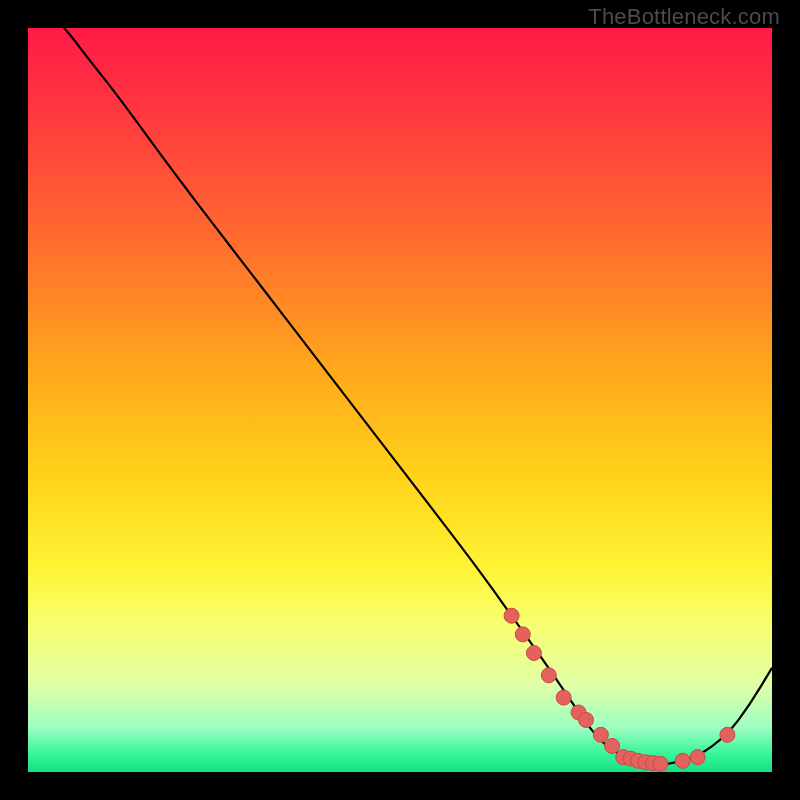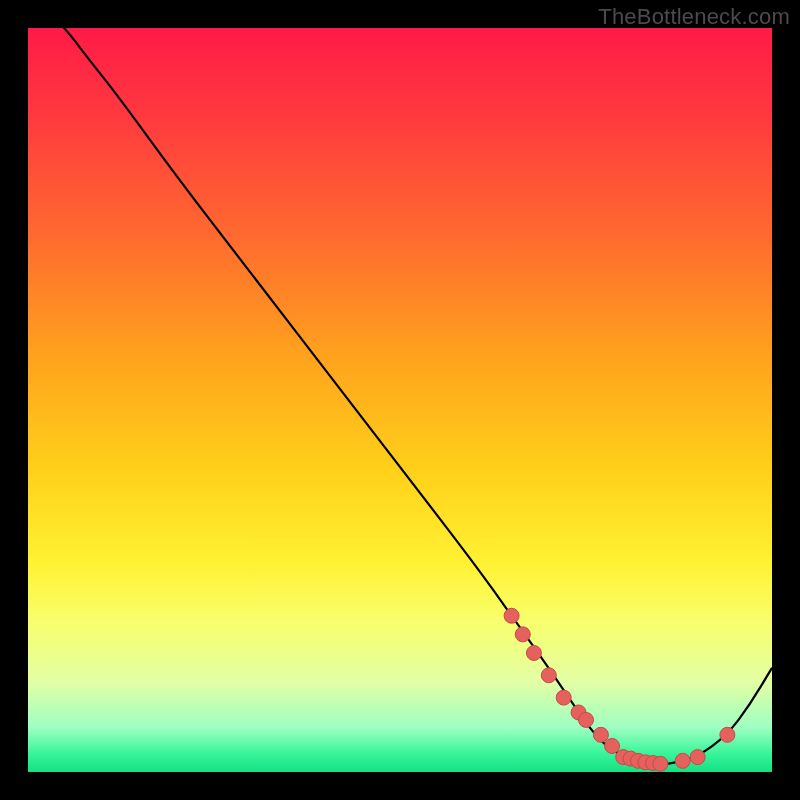--- a/index.html
+++ b/index.html
@@ -13,21 +13,21 @@
   }
   .frame {
     position: relative;
     width: 800px;
     height: 800px;
     background: #000;
   }
   .watermark {
     position: absolute;
     top: 4px;
-    right: 10px;
+    right: 20px;
     color: #4b4b4b;
     font-size: 22px;
     letter-spacing: 0.2px;
     z-index: 5;
   }
   .plot {
     position: absolute;
     
     left: 28px;
     top: 28px;

